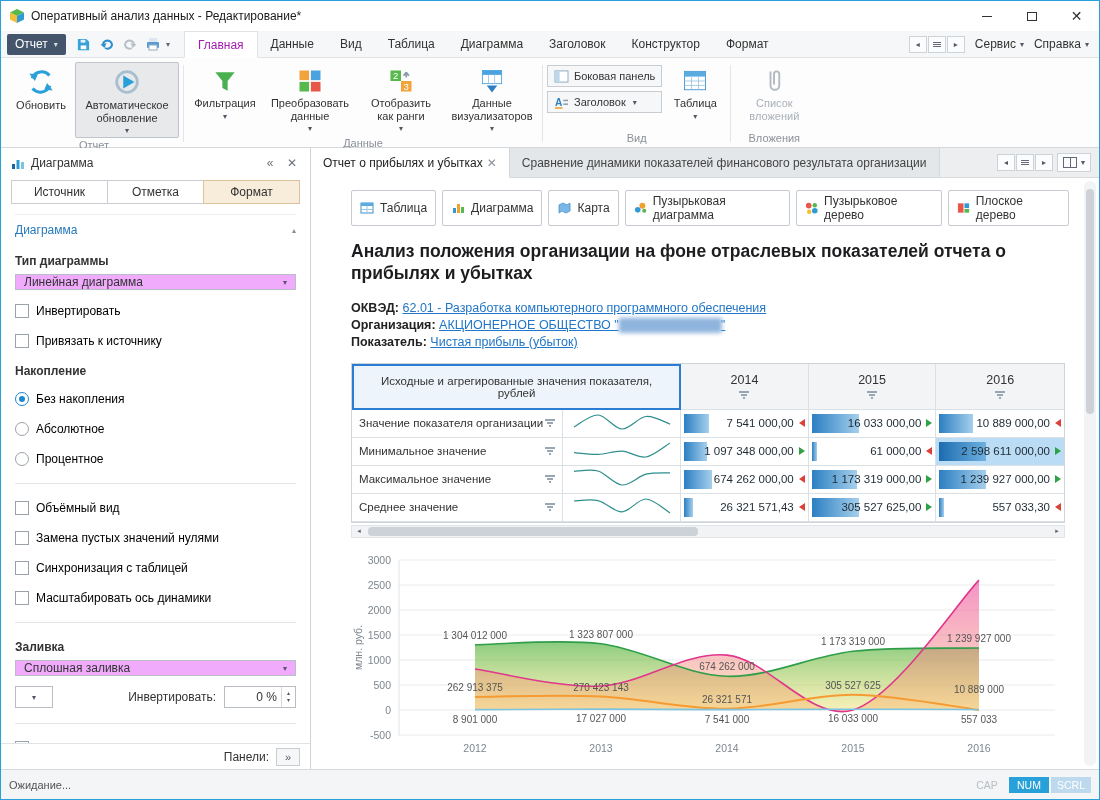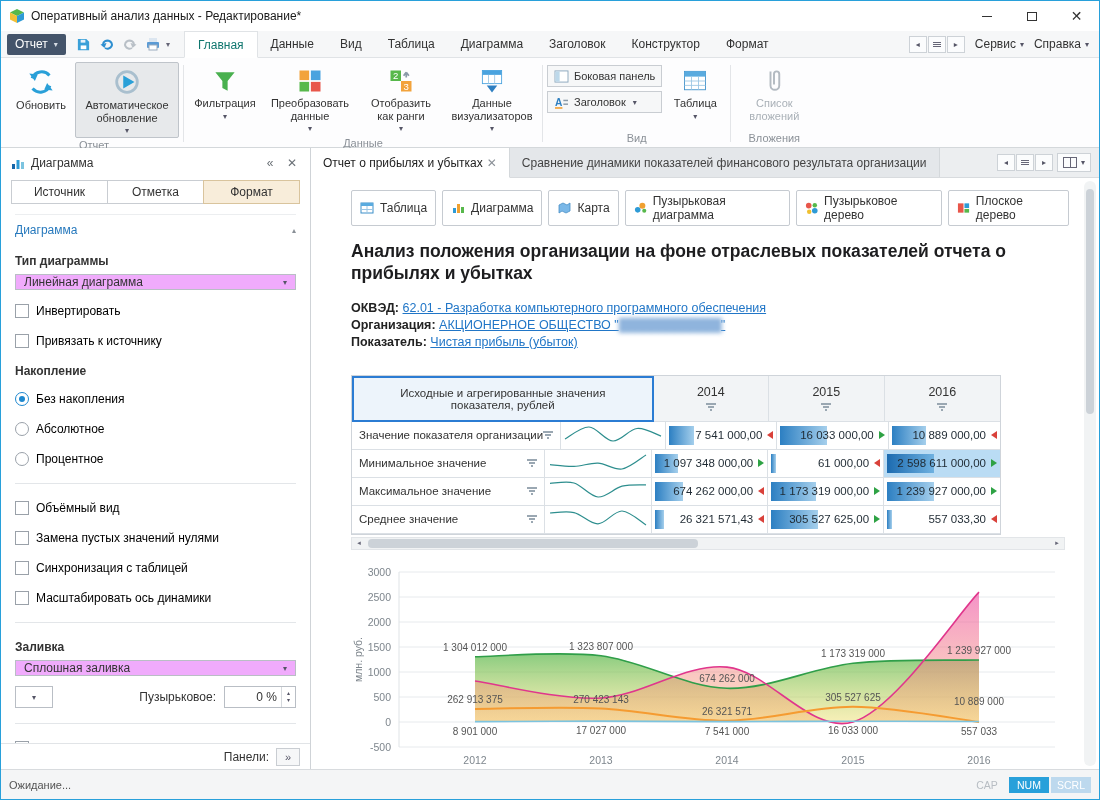--- a/index.html
+++ b/index.html
@@ -18,21 +18,21 @@
 
   
   .ribbon-tabs { height:27px; flex:0 0 auto; display:flex; align-items:stretch; background:#f6f7f8; border-bottom:1px solid #e0e3e6; padding-left:6px; }
   .report-btn { align-self:center; background:#44546a; color:#fff; border-radius:2px; height:21px; padding:0 8px; display:flex; align-items:center; gap:6px; font-size:12px; }
   .report-btn .caret { color:#d7dde5; }
   .qa-icons { display:flex; align-items:center; gap:3px; margin:0 8px 0 8px; }
   .qa-btn { width:20px; height:20px; display:flex; align-items:center; justify-content:center; }
   .qa-caret { width:10px; font-size:8px; color:#667; display:flex; align-items:center; }
   .rtabs { display:flex; align-items:stretch; }
   .rtab { padding:0 13px; display:flex; align-items:center; font-size:12px; color:#333; }
-  .rtab.active { background:#fff; color:#0f766e; border:1px solid #e0e3e6; border-bottom:1px solid #fff; margin-bottom:-1px; }
+  .rtab.active { background:#fff; color:#a21caf; border:1px solid #e0e3e6; border-bottom:1px solid #fff; margin-bottom:-1px; }
   .tabs-right { margin-left:auto; display:flex; align-items:center; gap:10px; padding-right:10px; }
   .mini-nav { display:flex; gap:1px; }
   .mini-btn { width:18px; height:17px; border:1px solid #cdd2d7; background:#fbfcfd; display:flex; align-items:center; justify-content:center; font-size:8px; color:#556; }
   .lines-icon { display:inline-flex; flex-direction:column; gap:1px; }
   .lines-icon i { display:block; width:8px; height:1px; background:#667; }
   .menu-link { display:flex; align-items:center; gap:4px; color:#333; font-size:12px; }
   .menu-link .caret { font-size:8px; color:#556; }
 
   
   .ribbon { height:90px; flex:0 0 auto; background:#fdfdfe; border-bottom:1px solid #d4d8db; display:flex; padding:2px 4px 0 4px; }
@@ -102,21 +102,21 @@
   .view-row { display:flex; justify-content:flex-end; gap:6px; margin:4px 0 14px; }
   .view-btn { display:flex; align-items:center; gap:6px; border:1px solid #c6cbd1; background:#fff; border-radius:2px; padding:3px 8px; font-size:12px; color:#333; }
 
   .doc-title { font-size:17.5px; font-weight:bold; color:#1d1d1f; line-height:1.28; max-width:720px; margin:4px 0 16px; }
   .meta-line { margin:3px 0; font-size:12.5px; color:#222; }
   .meta-line b { font-weight:bold; }
   .meta-line a { color:#2176c7; text-decoration:underline; cursor:pointer; }
   .redacted { filter:blur(2px); color:#8fb4dd; letter-spacing:-1px; }
 
   
-  .grid { width:650px; border:1px solid #cfd4da; margin-top:26px; font-size:11.5px; }
+  .grid { width:714px; border:1px solid #cfd4da; margin-top:14px; font-size:11.5px; }
   .trow, .thead { display:flex; }
   .cell { border-right:1px solid #dbe0e5; border-bottom:1px solid #dbe0e5; position:relative; background:#fff; }
   .cell:last-child { border-right:none; }
   .thead .cell { background:#f2f4f6; }
   .corner { width:330px; height:46px; display:flex; align-items:center; justify-content:center; text-align:center; padding:2px 18px; color:#333; border:2px solid #2b7cd3; background:#edf4fb !important; }
   .yearh { width:128px; height:46px; display:flex; flex-direction:column; align-items:center; justify-content:center; gap:4px; color:#333; font-size:12.5px; }
   .label-cell { width:212px; height:28px; display:flex; align-items:center; padding:0 7px; color:#333; }
   .label-cell span:first-child { flex:1; overflow:hidden; white-space:nowrap; }
   .spark-cell { width:118px; height:28px; display:flex; align-items:center; justify-content:center; }
   .vcell { width:128px; height:28px; }
@@ -440,21 +440,21 @@
 
         <div class="bold-label">Заливка</div>
         <div class="dropdown">
           <span>Сплошная заливка</span>
           <span class="caret">▾</span>
         </div>
         <div class="fill-row">
           <span class="color-dd">
               <span class="caret">▾</span>
             </span>
-          <span class="lbl">Пузырьковое:</span>
+          <span class="lbl">Инвертировать:</span>
           <span class="spinbox">
             <span class="spin-val">0 %</span>
             <span class="spin-arrows">
                 <span>▴</span>
                 <span>▾</span>
               </span>
           </span>
         </div>
 
         <div class="divider"></div>

